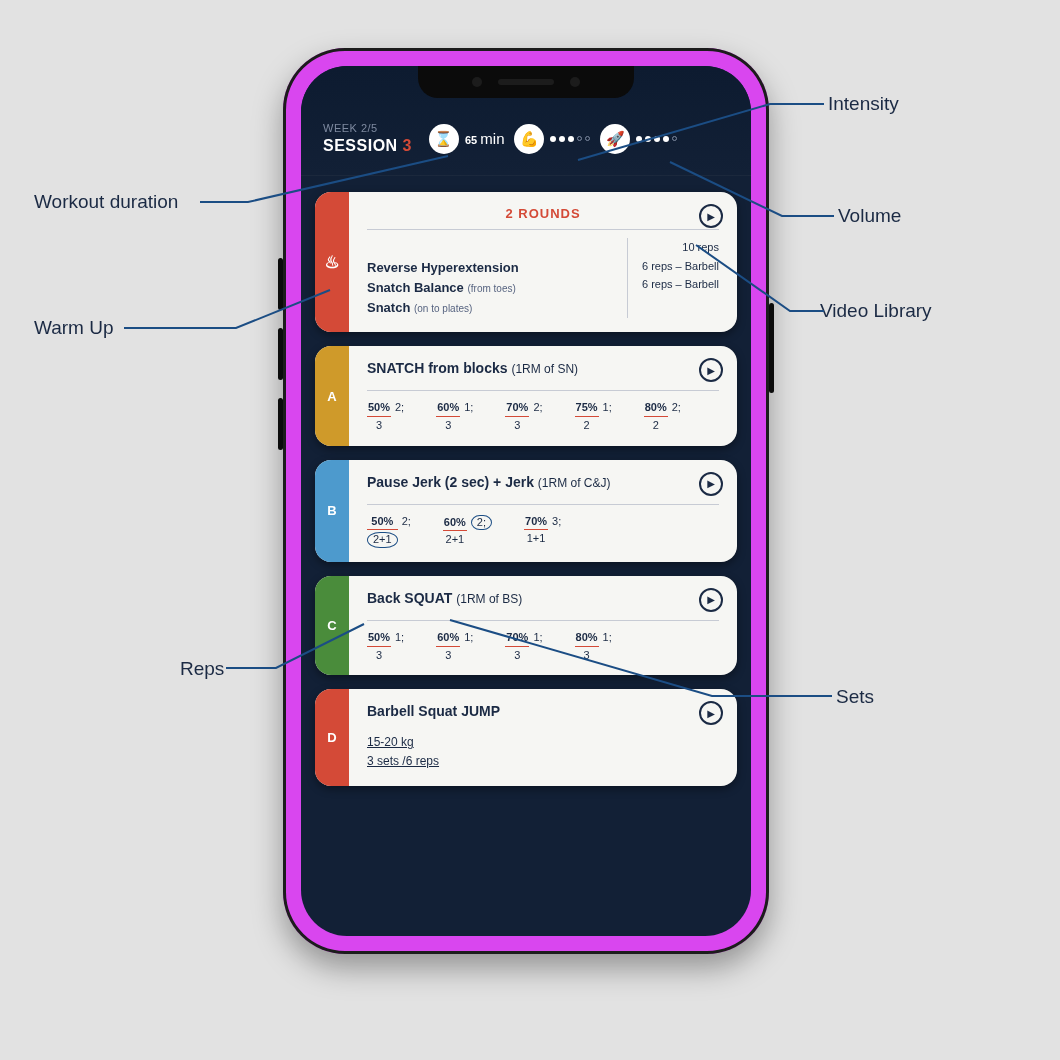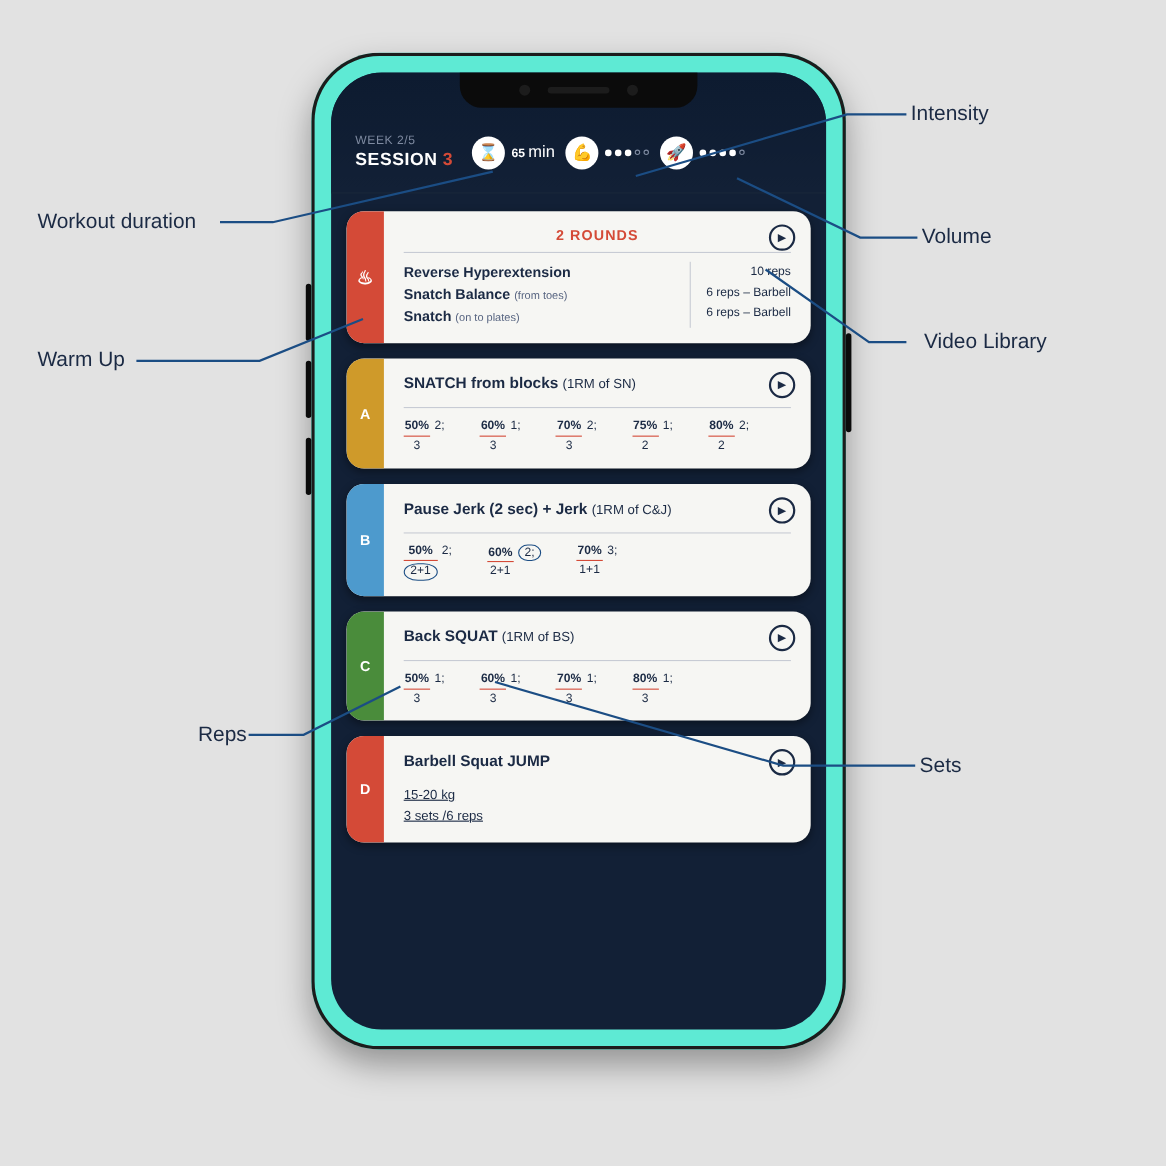--- a/index.html
+++ b/index.html
@@ -12,21 +12,21 @@
     overflow: hidden;
   }
 
   
   .phone {
     position: absolute;
     left: 283px;
     top: 48px;
     width: 486px;
     height: 906px;
-    background: #5eead4;
+    background: #d946ef;
     border-radius: 62px;
     box-shadow: 0 14px 30px rgba(0,0,0,0.35), inset 0 0 0 3px #1c1c1c;
     padding: 18px;
   }
   .phone::before, .phone::after { content:""; position:absolute; background:#0b0b0b; border-radius:3px; }
   .phone::before {  left:-5px; top:210px; width:5px; height:52px; box-shadow:0 70px 0 #0b0b0b, 0 140px 0 #0b0b0b; }
   .phone::after  {  right:-5px; top:255px; width:5px; height:90px; }
   .screen {
     width: 100%;
     height: 100%;
@@ -95,21 +95,21 @@
   .body { flex:1; padding:14px 18px 14px 18px; position:relative; }
   .play {
     position:absolute; top:12px; right:14px;
     width:24px; height:24px; border:2px solid #1b2a44; border-radius:50%;
     display:flex; align-items:center; justify-content:center;
     font-size:10px; color:#1b2a44;
   }
 
   .rounds { text-align:center; color:#d44a37; font-size:13px; font-weight:700; letter-spacing:1px; margin-bottom:8px; }
   .wu-grid { display:flex; gap:14px; border-top:1px solid #c7cbd4; padding-top:8px; }
-  .wu-l { flex:1; }
+  .wu-l { flex:1;margin-top:20px; }
   .wu-r { flex:0 0 auto; text-align:right; font-size:11px; color:#1b2a44; line-height:1.7; border-left:1px solid #c7cbd4; padding-left:14px; }
   .wu-l .line { font-size:13px; font-weight:600; line-height:1.55; }
   .wu-l .sub { font-size:10px; font-weight:400; color:#576480; }
 
   .title { font-size:14px; font-weight:600; padding-right:30px; }
   .title .note { font-weight:400; font-size:12px; }
   .hr { border:none; border-top:1px solid #c7cbd4; margin:14px 0 10px; }
 
   .sets-row { display:flex; gap:32px; flex-wrap:wrap; }
   .set { font-size:11px; color:#1b2a44; display:flex; align-items:baseline; gap:4px; }
@@ -345,21 +345,21 @@
             </div>
           </div>
 </div>
 
     </div>
   </div>
 </div>
 
 <div class="anno" style="left:828px; top:93px;">Intensity</div>
 <div class="anno" style="left:838px; top:205px;">Volume</div>
-<div class="anno" style="left:840px; top:300px;">Video Library</div>
+<div class="anno" style="left:820px; top:300px;">Video Library</div>
 <div class="anno" style="left:34px;  top:191px;">Workout duration</div>
 <div class="anno" style="left:34px;  top:317px;">Warm Up</div>
 <div class="anno" style="left:180px; top:658px;">Reps</div>
 <div class="anno" style="left:836px; top:686px;">Sets</div>
 
 <svg class="lines">
 
   <polyline points="824,104 770,104 578,160"></polyline>
   <polyline points="834,216 782,216 670,162"></polyline>
   <polyline points="824,311 790,311 696,245"></polyline>

